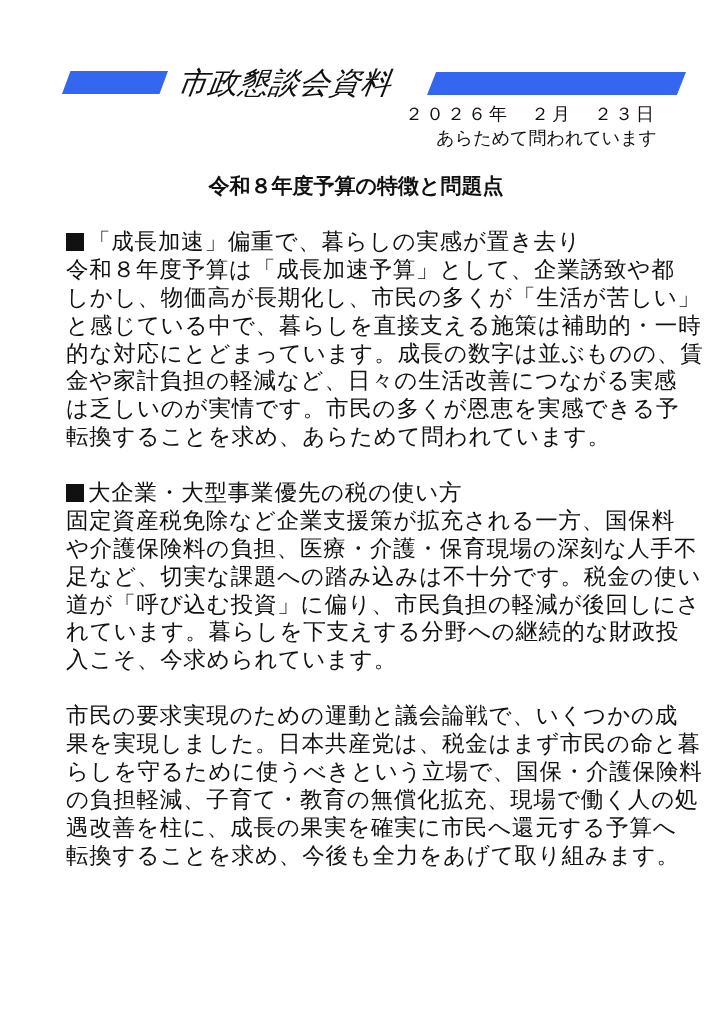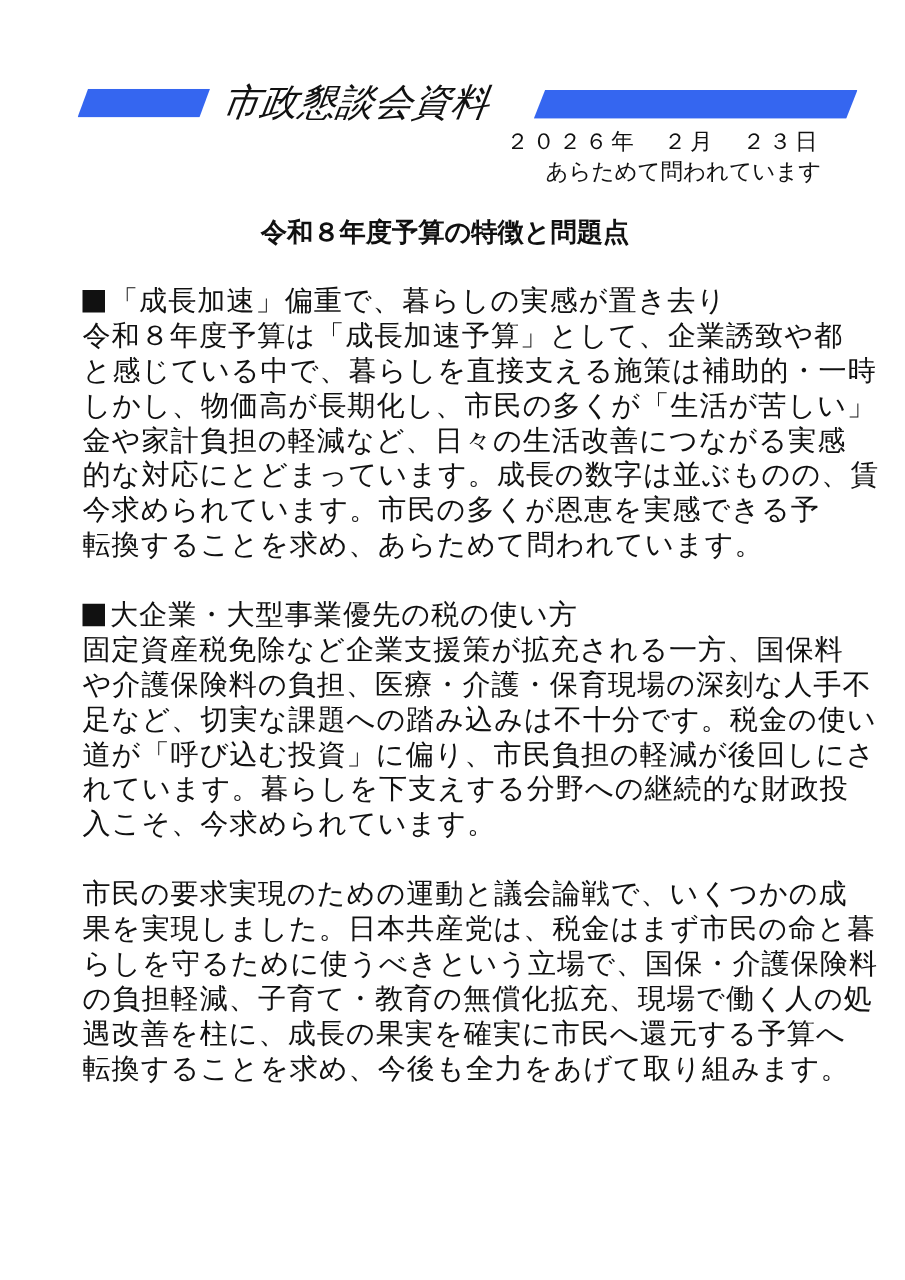--- a/index.html
+++ b/index.html
@@ -105,25 +105,25 @@
 <div class="meta meta-date">２０２６年　２月　２３日</div>
 <div class="meta meta-org">あらためて問われています</div>
 
 <div class="subtitle">令和８年度予算の特徴と問題点</div>
 
 <div class="content">
 
   <div class="section">
     <div class="line heading"><span class="bullet"></span><span>「成長加速」偏重で、暮らしの実感が置き去り</span></div>
     <div class="line">令和８年度予算は「成長加速予算」として、企業誘致や都</div>
+    <div class="line">しかし、物価高が長期化し、市民の多くが「生活が苦しい」</div>
     <div class="line">と感じている中で、暮らしを直接支える施策は補助的・一時</div>
-    <div class="line">しかし、物価高が長期化し、市民の多くが「生活が苦しい」</div>
+    <div class="line">的な対応にとどまっています。成長の数字は並ぶものの、賃</div>
     <div class="line">金や家計負担の軽減など、日々の生活改善につながる実感</div>
-    <div class="line">的な対応にとどまっています。成長の数字は並ぶものの、賃</div>
-    <div class="line">今求められています。市民の多くが恩恵を実感できる予</div>
+    <div class="line">は乏しいのが実情です。市民の多くが恩恵を実感できる予</div>
     <div class="line">転換することを求め、あらためて問われています。</div>
   </div>
 
   <div class="section">
     <div class="line heading"><span class="bullet"></span><span>大企業・大型事業優先の税の使い方</span></div>
     <div class="line">固定資産税免除など企業支援策が拡充される一方、国保料</div>
     <div class="line">や介護保険料の負担、医療・介護・保育現場の深刻な人手不</div>
     <div class="line">足など、切実な課題への踏み込みは不十分です。税金の使い</div>
     <div class="line">道が「呼び込む投資」に偏り、市民負担の軽減が後回しにさ</div>
     <div class="line">れています。暮らしを下支えする分野への継続的な財政投</div>

